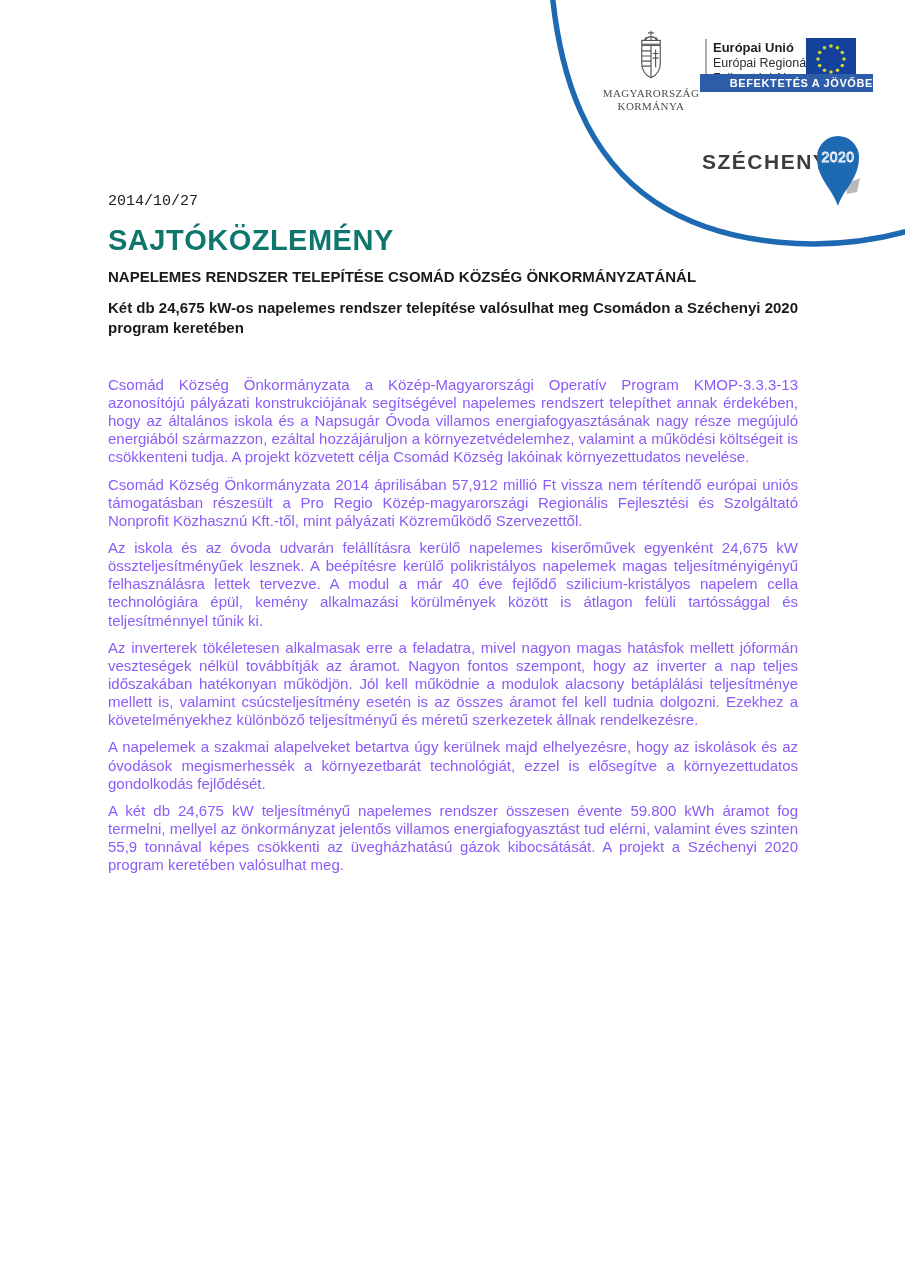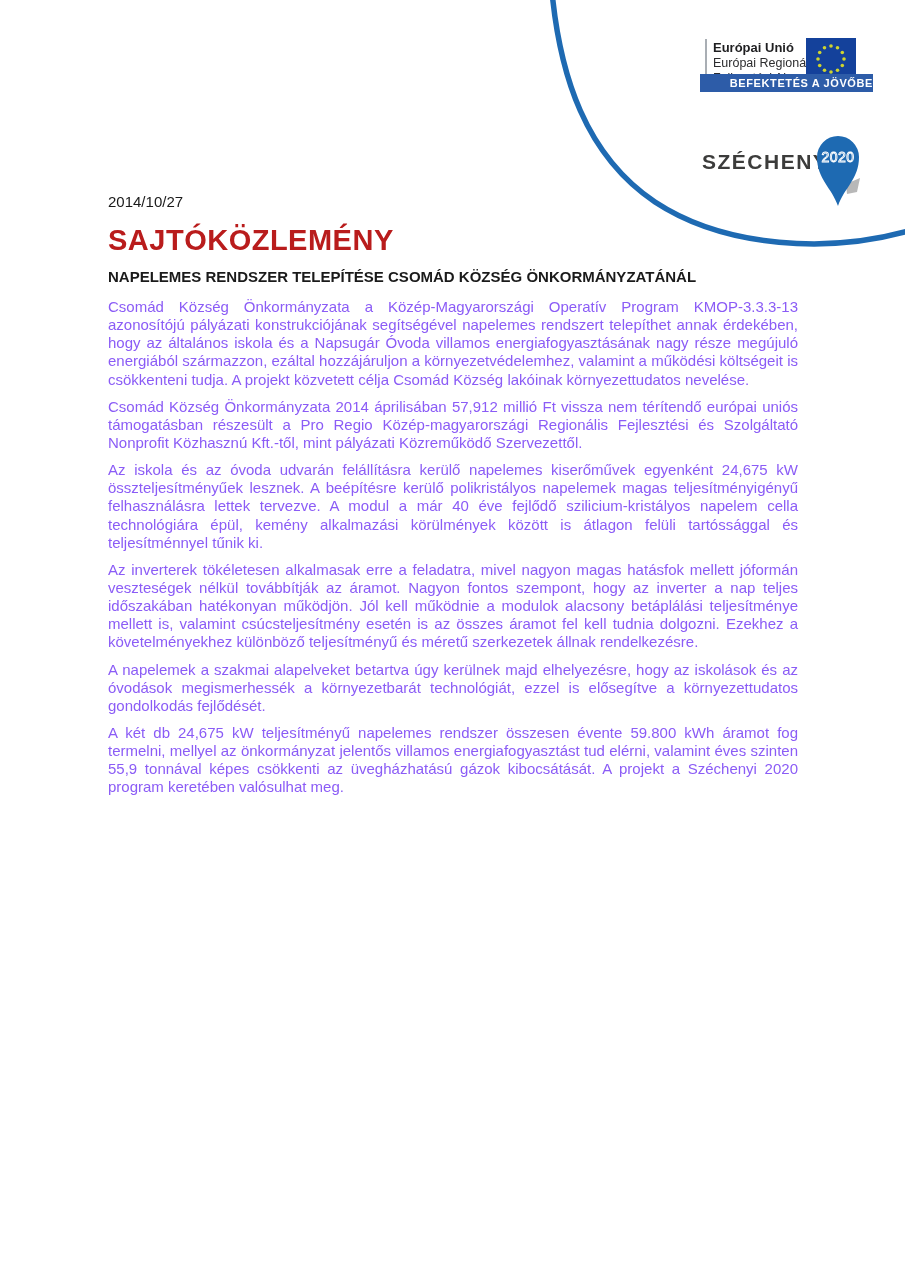--- a/index.html
+++ b/index.html
@@ -37,24 +37,24 @@
   
   .szechenyi { position:absolute; left:698px; top:134px; width:175px; height:78px; }
   .sz-name {
     position:absolute; left:4px; top:16px; font-size:21px; font-weight:bold;
     color:#3c3c3b; letter-spacing:1.5px;
   }
   .pin-svg { position:absolute; left:116px; top:0; width:48px; height:74px; }
 
   
   .doc { position:absolute; left:108px; top:193px; width:690px; }
-  .date-line { font-size:15px; margin-bottom:14px; color:#1a1a1a; }
+  .date-line { font-size:15px; margin-bottom:14px; color:#1a1a1a;font-family:Liberation Mono, monospace; }
   .org-line  { font-size:15px; font-weight:bold; margin-bottom:36px; }
   .title {
-    font-size:29px; font-weight:bold; color:#b91c1c;
+    font-size:29px; font-weight:bold; color:#0f766e;
     letter-spacing:0.5px; margin-bottom:11px;
   }
   .headline { font-size:15px; font-weight:bold; margin-bottom:13px; }
   .subheadline {
     font-size:15px; font-weight:bold; text-align:justify;
     line-height:1.33; margin-bottom:38px;
   }
   .doc p {
     font-size:15px; text-align:justify; line-height:1.21;
     margin-bottom:9px; color:#8b5cf6;
@@ -62,20 +62,38 @@
 </style>
 </head>
 <body>
 
 <div class="page">
 
   <svg class="arc-svg" viewBox="0 0 405 262" aria-hidden="true">
     <path d="M 52,-8 C 60,75 85,155 155,202 C 225,248 330,254 412,230" fill="none" stroke="#1e6ab2" stroke-width="5.5" stroke-linecap="round"></path>
   </svg>
 
+  <div class="gov-logo">
+    <svg class="crest-svg" viewBox="0 0 50 64" aria-hidden="true">
+      <g fill="none" stroke="#55555c" stroke-width="1.4">
+        <path d="M25,2 v5 M21.5,4.5 h7"></path>
+        <path d="M16.5,13.5 Q25,4.5 33.5,13.5"></path>
+        <path d="M19,9.5 V13 M25,7.5 V13 M31,9.5 V13"></path>
+        <rect x="14" y="13.5" width="22" height="4.5"></rect>
+        <path d="M14,19.5 h22 v21 q0,12 -11,17.5 q-11,-5.5 -11,-17.5 z"></path>
+        <path d="M25,19.5 V57"></path>
+        <path d="M14,26 h11 M14,32 h11 M14,38 h11 M14,44 h11"></path>
+        <path d="M30.5,24.5 v21 M27,29 h7 M27,34.5 h7"></path>
+      </g>
+    </svg>
+    <div class="gov-label">
+      <span>MAGYARORSZÁG</span>
+      <span>KORMÁNYA</span>
+    </div>
+  </div>
 
   <div class="eu-divider"></div>
   <div class="eu-text">
     <div class="eu-bold">Európai Unió</div>
     <div>Európai Regionális</div>
     <div>Fejlesztési Alap</div>
   </div>
   <svg class="eu-flag" viewBox="0 0 50 43" aria-hidden="true">
     <rect width="50" height="43" fill="#14419b"></rect>
     <g fill="#cfd42e">
@@ -101,20 +119,21 @@
       <polygon points="32,50 46,44 43,58 33,60" fill="#b8b8b8"></polygon>
       <path d="M24,72 C 18,54 3,45 3,23 A 21,21 0 1 1 45,23 C 45,45 30,54 24,72 Z" fill="#1e6ab2"></path>
       <text x="24" y="28" text-anchor="middle" font-size="14" font-family="Liberation Sans, sans-serif" fill="none" stroke="#ffffff" stroke-width="0.9" letter-spacing="0.5">2020</text>
     </svg>
   </div>
 
   <div class="doc">
     <div class="date-line">2014/10/27</div>
     <h1 class="title">SAJTÓKÖZLEMÉNY</h1>
     <h2 class="headline">NAPELEMES RENDSZER TELEPÍTÉSE CSOMÁD KÖZSÉG ÖNKORMÁNYZATÁNÁL</h2>
+    <h3 class="subheadline">Két db 24,675 kW-os napelemes rendszer telepítése valósulhat meg Csomádon a Széchenyi 2020 program keretében</h3>
     <p>Csomád Község Önkormányzata a Közép-Magyarországi Operatív Program KMOP-3.3.3-13 azonosítójú pályázati konstrukciójának segítségével napelemes rendszert telepíthet annak érdekében, hogy az általános iskola és a Napsugár Óvoda villamos energiafogyasztásának nagy része megújuló energiából származzon, ezáltal hozzájáruljon a környezetvédelemhez, valamint a működési költségeit is csökkenteni tudja. A projekt közvetett célja Csomád Község lakóinak környezettudatos nevelése.</p>
     <p>Csomád Község Önkormányzata 2014 áprilisában 57,912 millió Ft vissza nem térítendő európai uniós támogatásban részesült a Pro Regio Közép-magyarországi Regionális Fejlesztési és Szolgáltató Nonprofit Közhasznú Kft.-től, mint pályázati Közreműködő Szervezettől.</p>
     <p>Az iskola és az óvoda udvarán felállításra kerülő napelemes kiserőművek egyenként 24,675 kW összteljesítményűek lesznek. A beépítésre kerülő polikristályos napelemek magas teljesítményigényű felhasználásra lettek tervezve. A modul a már 40 éve fejlődő szilicium-kristályos napelem cella technológiára épül, kemény alkalmazási körülmények között is átlagon felüli tartóssággal és teljesítménnyel tűnik ki.</p>
     <p>Az inverterek tökéletesen alkalmasak erre a feladatra, mivel nagyon magas hatásfok mellett jóformán veszteségek nélkül továbbítják az áramot. Nagyon fontos szempont, hogy az inverter a nap teljes időszakában hatékonyan működjön. Jól kell működnie a modulok alacsony betáplálási teljesítménye mellett is, valamint csúcsteljesítmény esetén is az összes áramot fel kell tudnia dolgozni. Ezekhez a követelményekhez különböző teljesítményű és méretű szerkezetek állnak rendelkezésre.</p>
     <p>A napelemek a szakmai alapelveket betartva úgy kerülnek majd elhelyezésre, hogy az iskolások és az óvodások megismerhessék a környezetbarát technológiát, ezzel is elősegítve a környezettudatos gondolkodás fejlődését.</p>
     <p>A két db 24,675 kW teljesítményű napelemes rendszer összesen évente 59.800 kWh áramot fog termelni, mellyel az önkormányzat jelentős villamos energiafogyasztást tud elérni, valamint éves szinten 55,9 tonnával képes csökkenti az üvegházhatású gázok kibocsátását. A projekt a Széchenyi 2020 program keretében valósulhat meg.</p>
   </div>
 
 </div>
 

